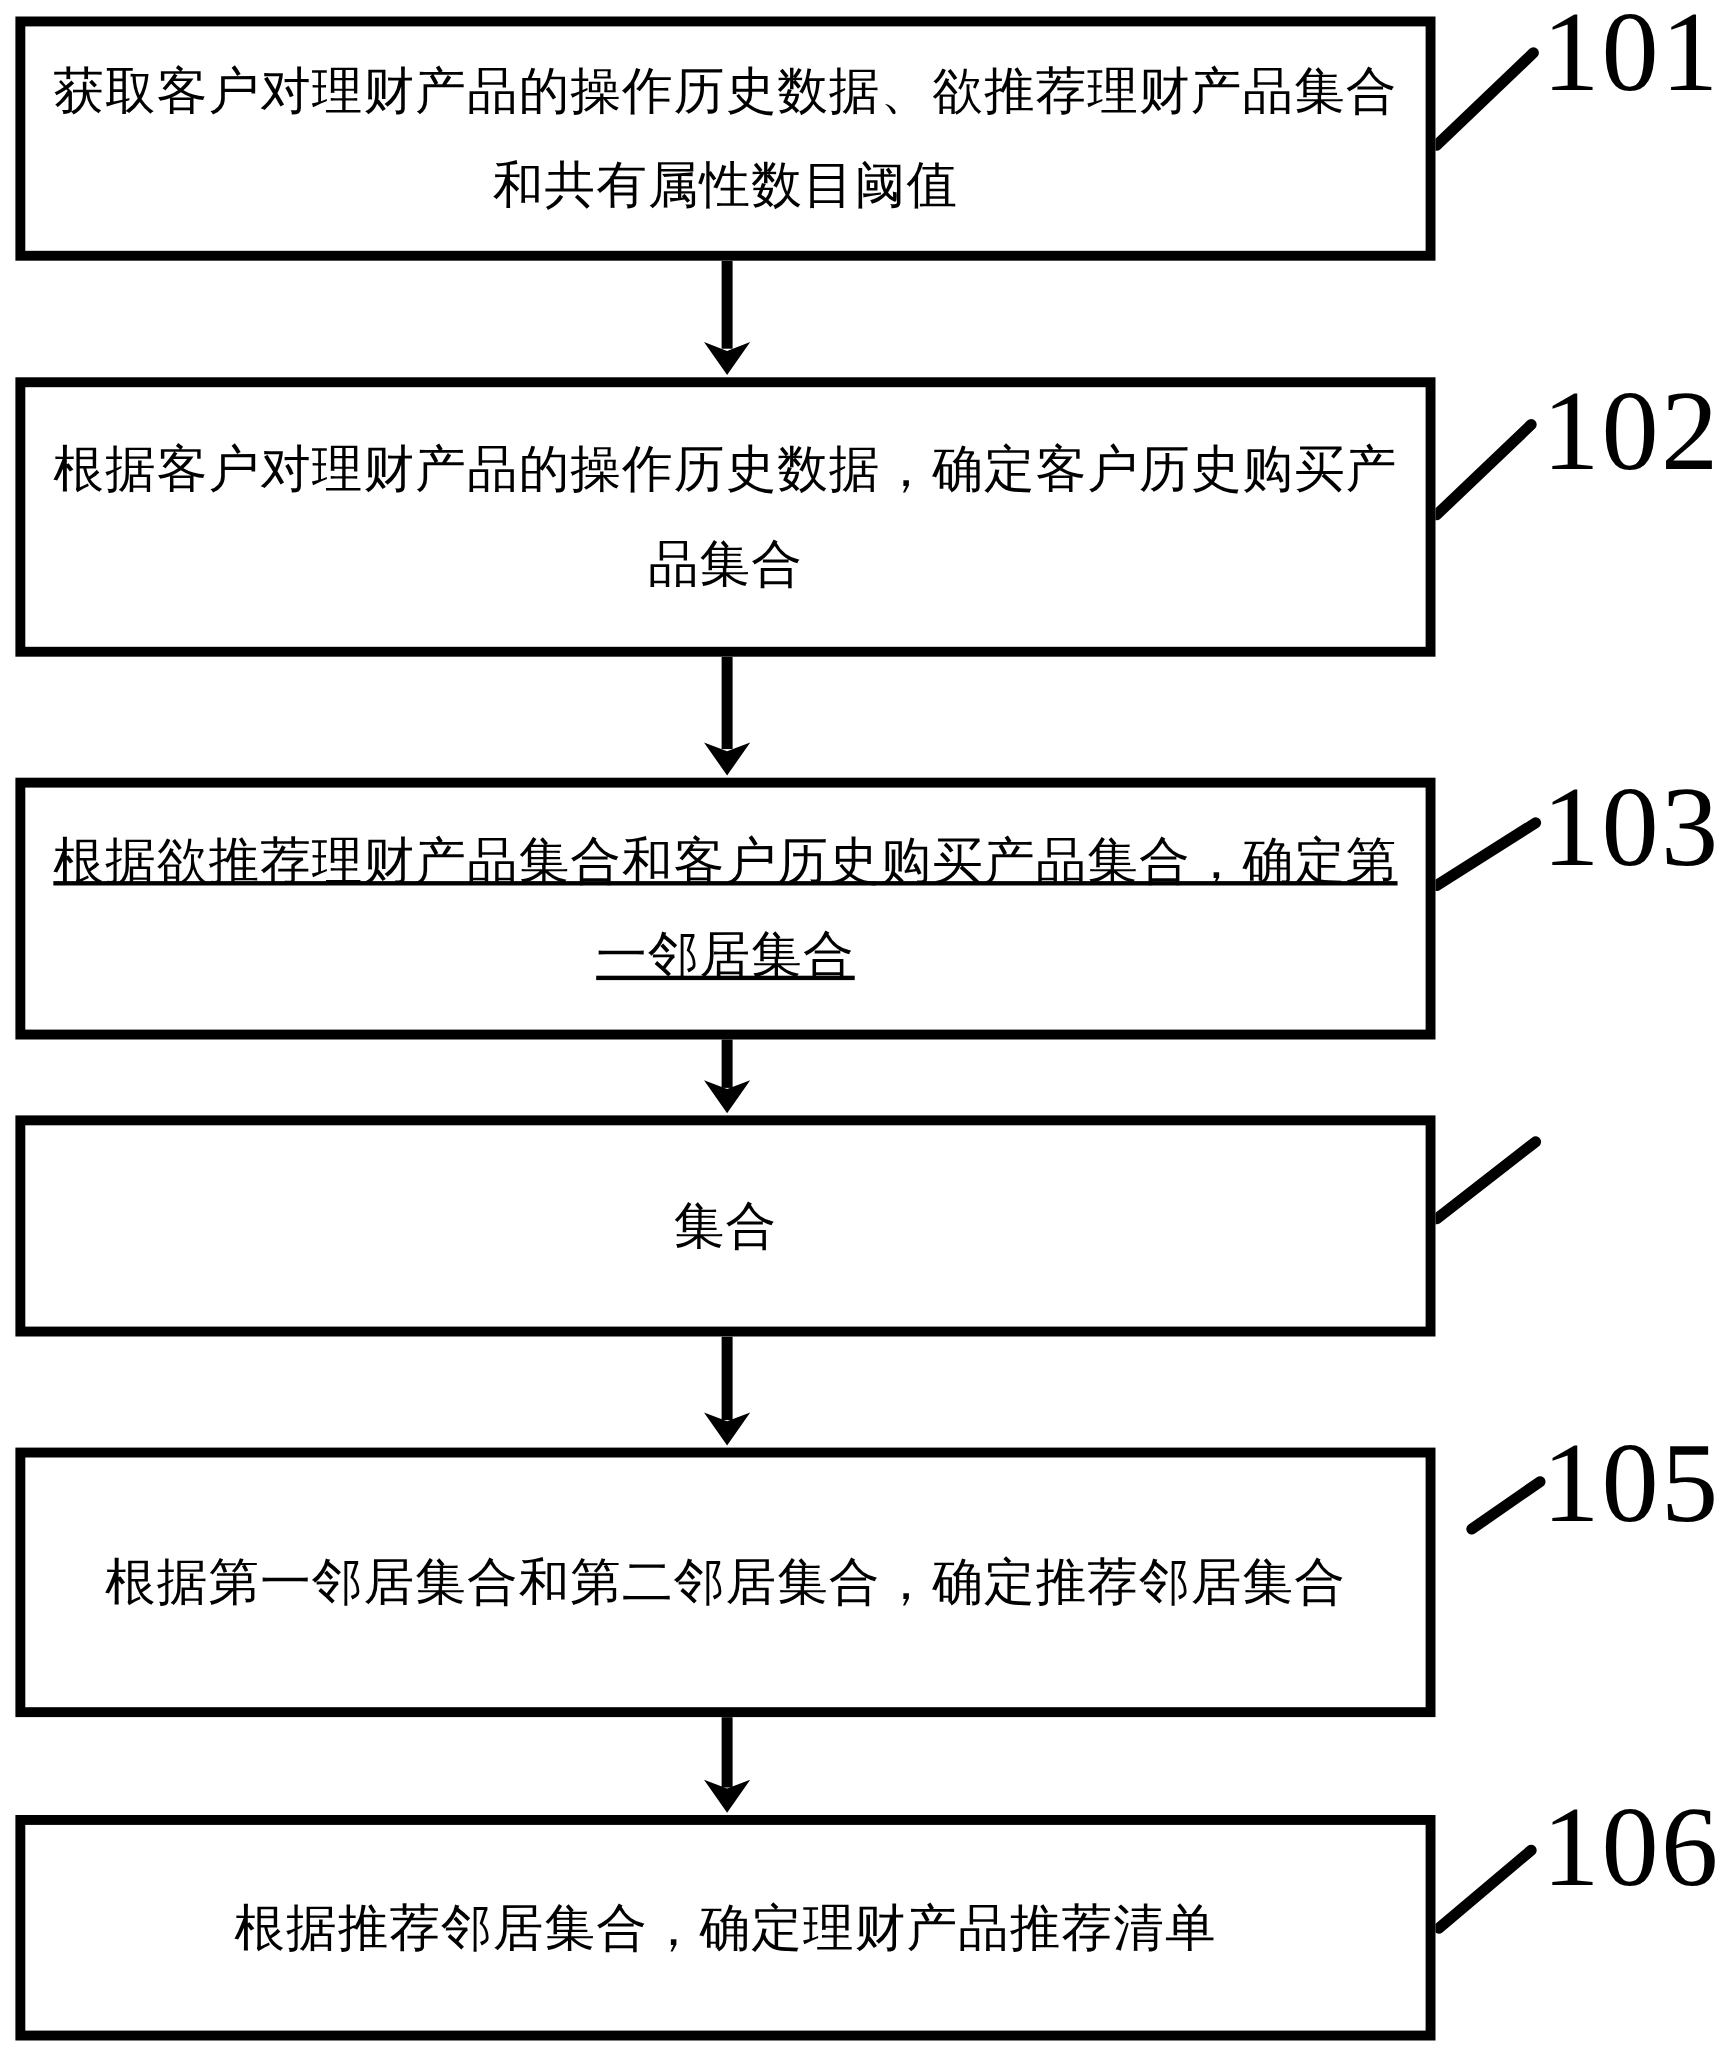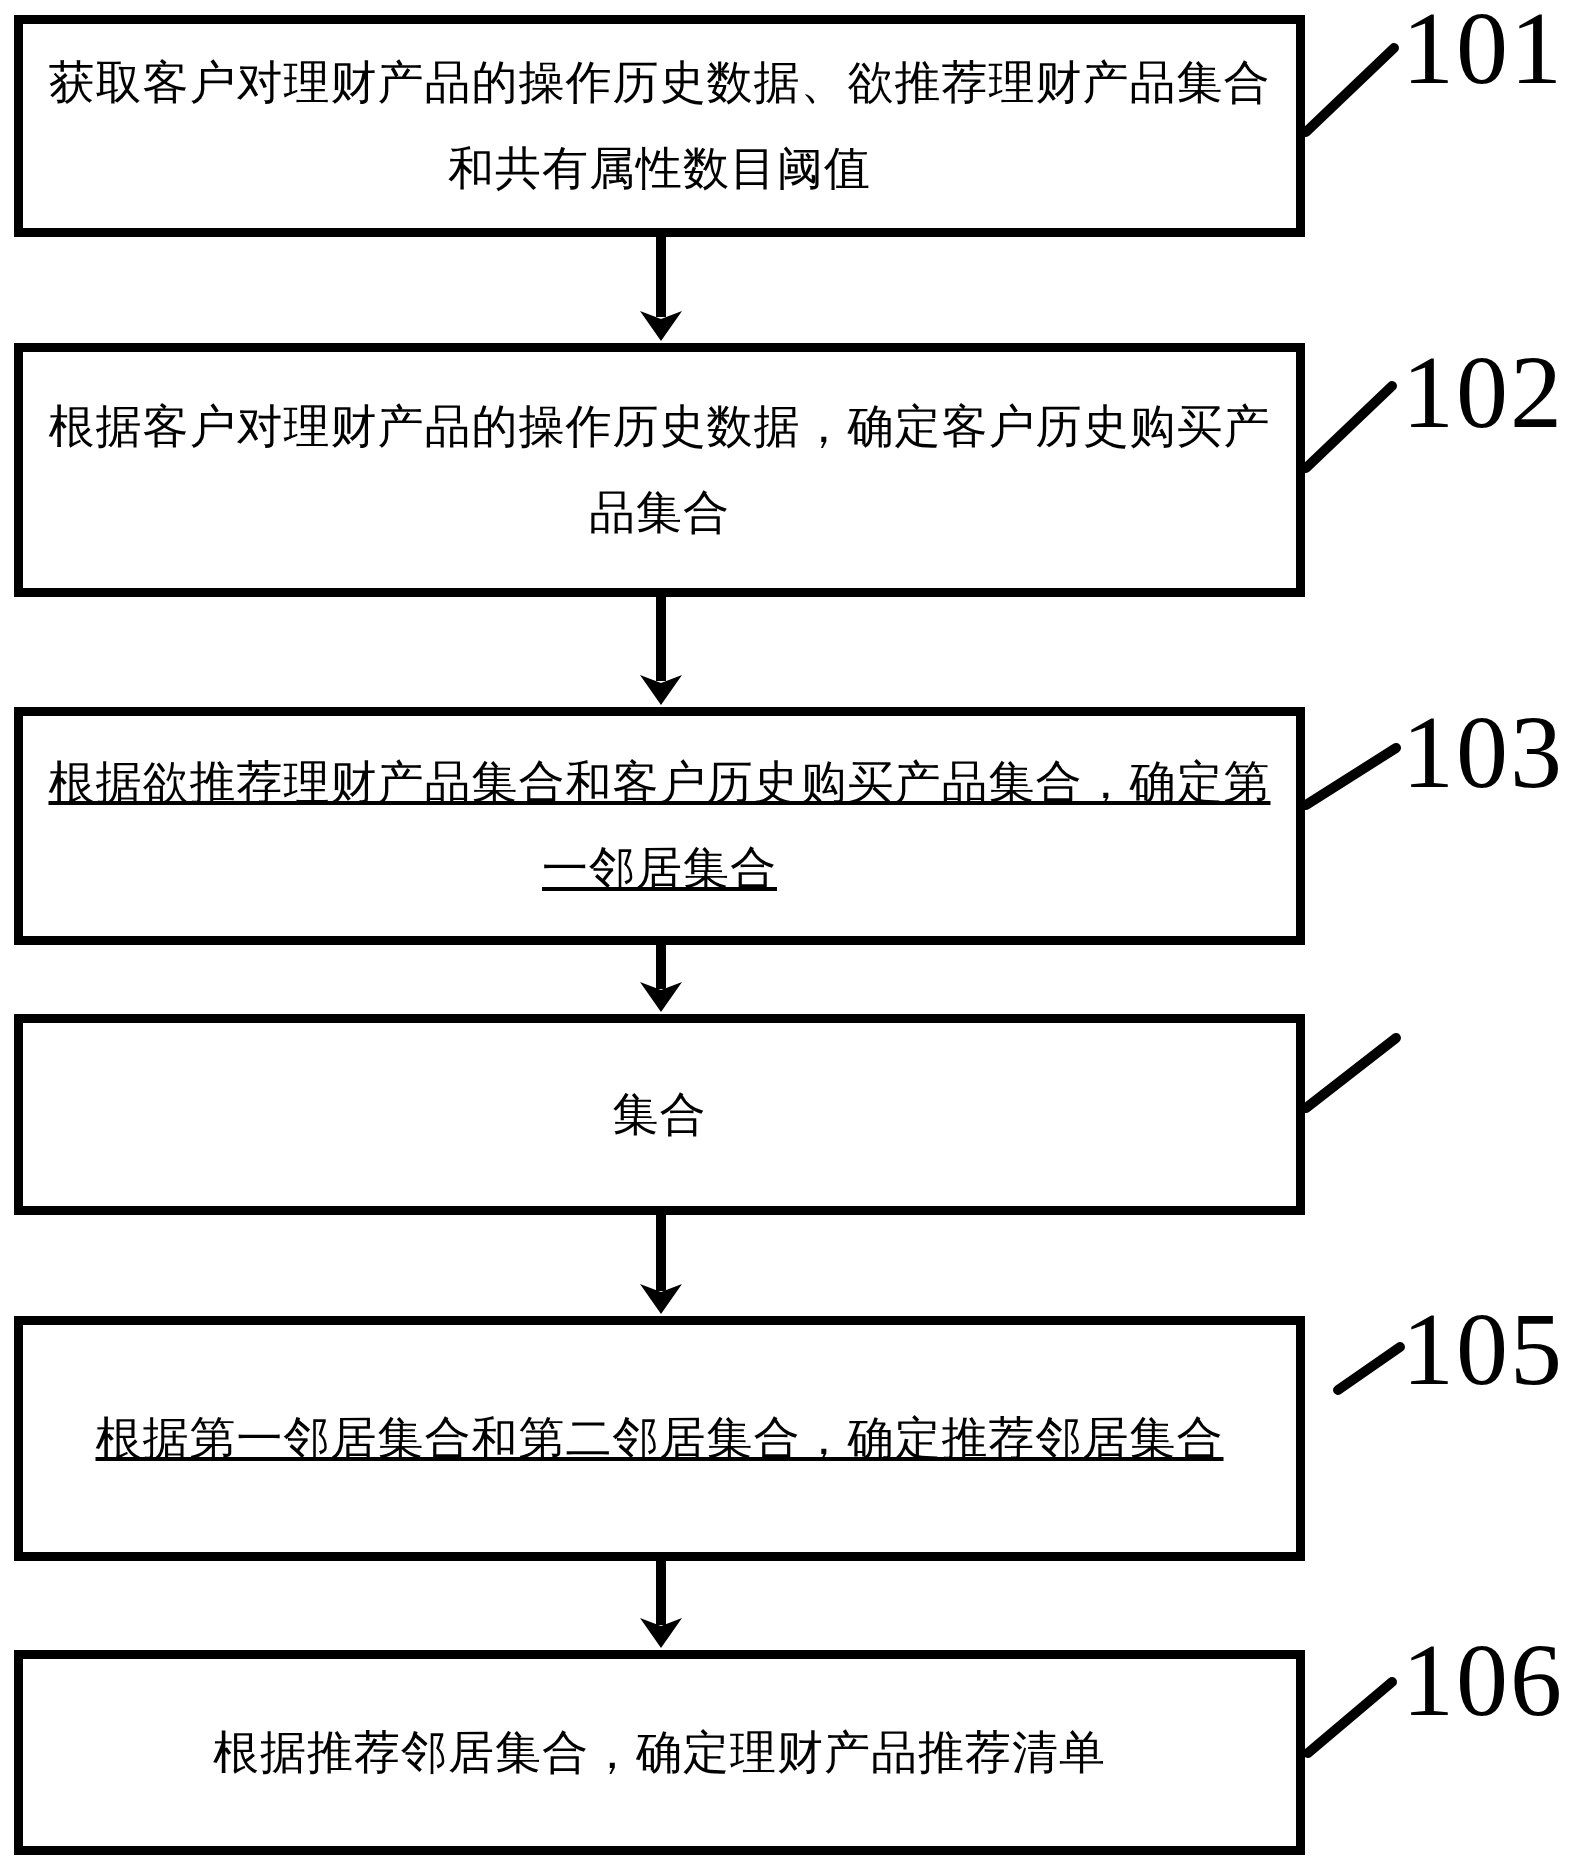--- a/index.html
+++ b/index.html
@@ -47,21 +47,21 @@
     line-height: 1;
     letter-spacing: 2px;
     text-align: left;
     white-space: nowrap;
   }
   
   .b1 { top: 15px;   height: 222px; }
   .b2 { top: 343px;  height: 254px; }
   .b3 { top: 707px;  height: 238px; text-decoration: underline; }
   .b4 { top: 1014px; height: 201px; }
-  .b5 { top: 1316px; height: 245px; text-decoration: underline; }
+  .b5 { top: 1316px; height: 245px; }
   .b6 { top: 1650px; height: 205px; }
   .r1 { top: -4px; }
   .r2 { top: 340px; }
   .r3 { top: 700px; }
   .r4 { top: 980px; }
   .r5 { top: 1297px; }
   .r6 { top: 1628px; }
 </style>
 </head>
 <body>

